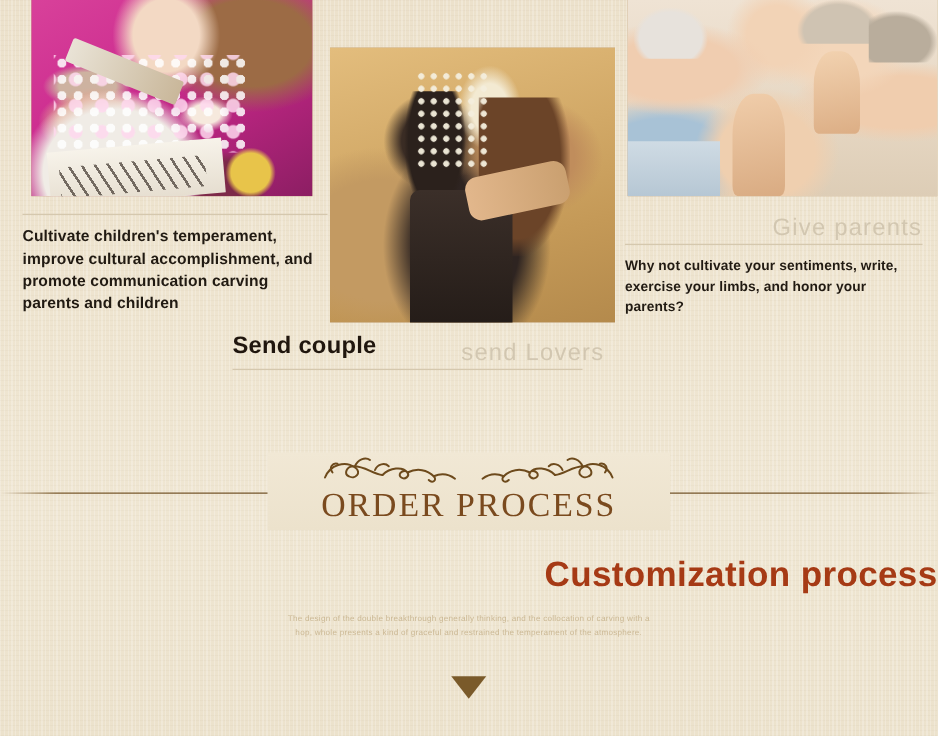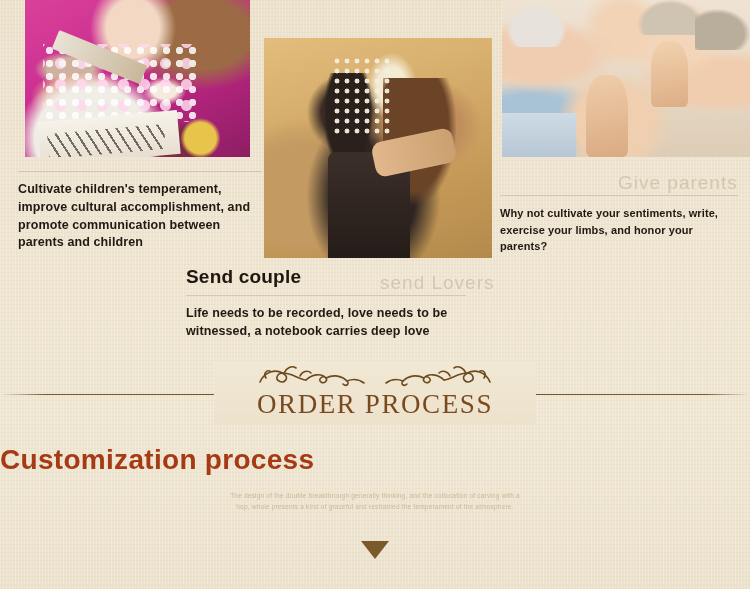--- a/index.html
+++ b/index.html
@@ -156,21 +156,21 @@
   .body-txt{
     margin-top:9px;
     font-size:12.5px;line-height:1.42;font-weight:700;color:#211a12;
     letter-spacing:.1px;
   }
 
   #block-children{left:18px;top:168px;width:244px;}
   #block-children .ghost{left:120px;}
   #block-couple{left:186px;top:266px;width:280px;}
   #block-couple .head{}
-  #block-couple .ghost{left:194px;}
+  #block-couple .ghost{left:183px;}
   #block-couple .body-txt{width:278px;}
   #block-parents{left:500px;top:166px;width:238px;}
   #block-parents .head{margin-left:5px;}
   #block-parents .ghost{left:118px;text-align:center;}
   #block-parents .body-txt{font-size:11px;line-height:1.5;}
 
   
   #divider-line{
     position:absolute;left:0;top:394px;width:750px;height:1px;
     background:linear-gradient(90deg,rgba(120,90,45,0) 0%,#7a5a2d 6%,#6d4f28 50%,#7a5a2d 94%,rgba(120,90,45,0) 100%);
@@ -181,21 +181,21 @@
     display:flex;flex-direction:column;align-items:center;justify-content:flex-end;
   }
   #ornament{position:absolute;left:0;top:0;width:322px;height:30px;}
   #order-title{
     font-family:"Liberation Serif", serif;
     font-size:27px;color:#7a4a1e;letter-spacing:1.6px;
     line-height:1;padding-bottom:6px;text-align:right;
   }
 
   #custom-title{
-    position:absolute;left:0;top:444px;width:750px;text-align:left;
+    position:absolute;left:0;top:444px;width:750px;text-align:right;
     font-size:28px;font-weight:700;color:#a63a15;letter-spacing:.3px;
   }
   #custom-sub{
     position:absolute;left:225px;top:490px;width:300px;text-align:center;
     font-size:6.5px;line-height:1.75;color:#cbb894;letter-spacing:.2px;
   }
   #down-arrow{
     position:absolute;left:361px;top:541px;
     width:0;height:0;border-left:14px solid transparent;border-right:14px solid transparent;
     border-top:18px solid #7a5a2a;
@@ -232,30 +232,29 @@
       <div class="hair2"></div>
       <div class="hair3"></div>
       <div class="shirt"></div>
       <div class="thumb1"></div>
       <div class="thumb2"></div>
     </div>
   </div>
 
   <div class="block" id="block-children">
     <div class="rule"></div>
-    <div class="body-txt">Cultivate children's temperament, improve cultural accomplishment, and promote communication between parents and children</div>
+    <div class="body-txt">Cultivate children's temperament, improve cultural accomplishment, and promote communication carving parents and children</div>
   </div>
 
   <div class="block" id="block-couple">
     <div class="head-row">
       <span class="head">Send couple</span>
       <span class="ghost">send Lovers</span>
     </div>
     <div class="rule"></div>
-    <div class="body-txt">Life needs to be recorded, love needs to be witnessed, a notebook carries deep love</div>
   </div>
 
   <div class="block" id="block-parents">
     <div class="head-row">
       <span class="ghost">Give parents</span>
     </div>
     <div class="rule"></div>
     <div class="body-txt">Why not cultivate your sentiments, write, exercise your limbs, and honor your parents?</div>
   </div>
 

